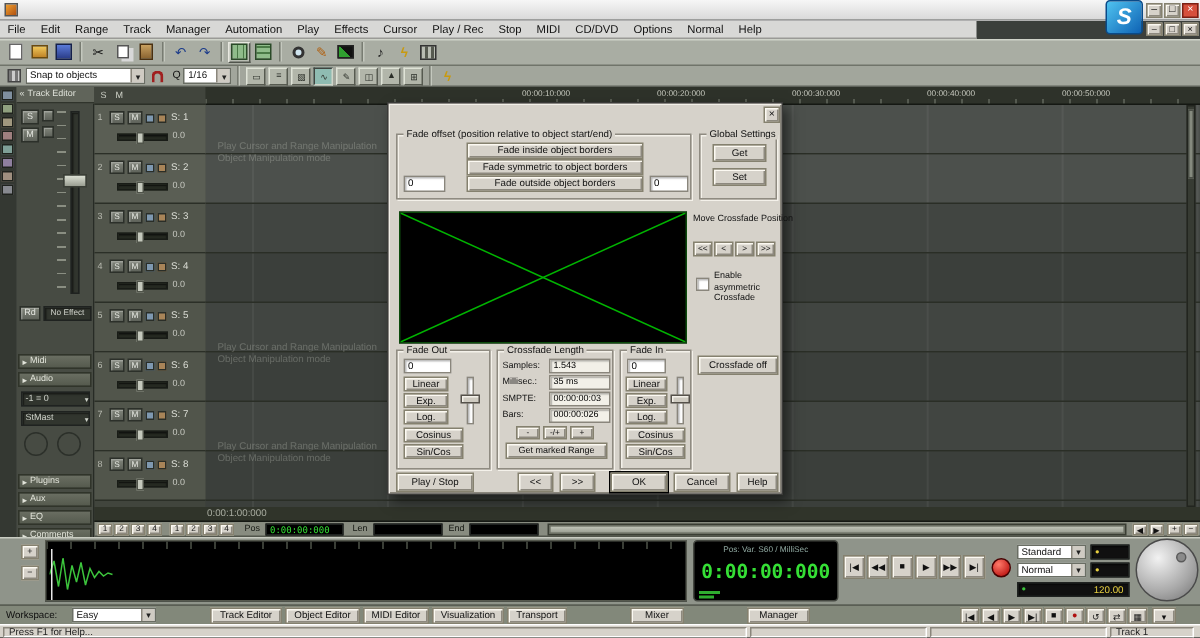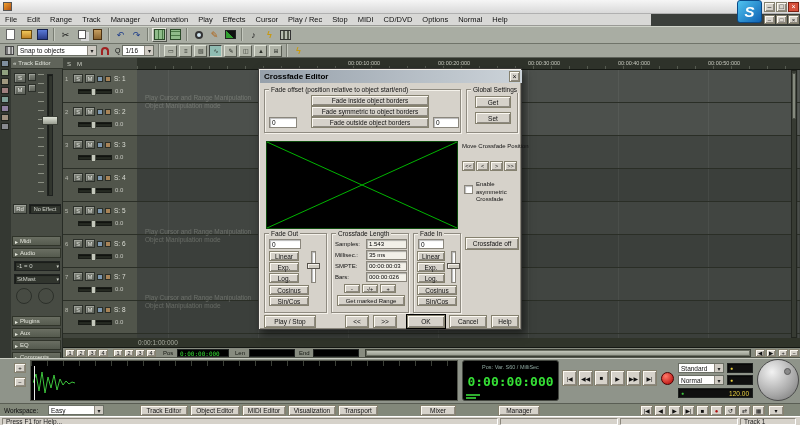--- a/index.html
+++ b/index.html
@@ -429,23 +429,20 @@
   <div class="wm" style="top:224px">
       <div>Play Cursor and Range Manipulation</div>
       <div>Object Manipulation mode</div>
     </div>
   <div id="vscroll">
       <i></i>
     </div>
 </div>
 
 <div id="dialog" class="abs">
-  <div id="dtitle" class="abs">
-      <span>Crossfade Editor</span>
-    </div>
   <div class="abs bevel btn" style="left:250px;top:2px;width:11px;height:11px;font-size:7px">×</div>
 
   <div class="abs group" style="left:5px;top:20px;width:197px;height:44px">
     <span class="glabel">Fade offset  (position relative to object start/end)</span>
     <div class="abs bevel btn dbtn" style="left:46px;top:5px;width:118px;height:11px">Fade inside object borders</div>
     <div class="abs bevel btn dbtn" style="left:46px;top:16px;width:118px;height:11px">Fade symmetric to object borders</div>
     <div class="abs bevel btn dbtn" style="left:46px;top:27px;width:118px;height:11px">Fade outside object borders</div>
     <div class="abs inset din" style="left:4px;top:27px;width:28px;height:11px">0</div>
     <div class="abs inset din" style="left:168px;top:27px;width:26px;height:11px">0</div>
   </div>

